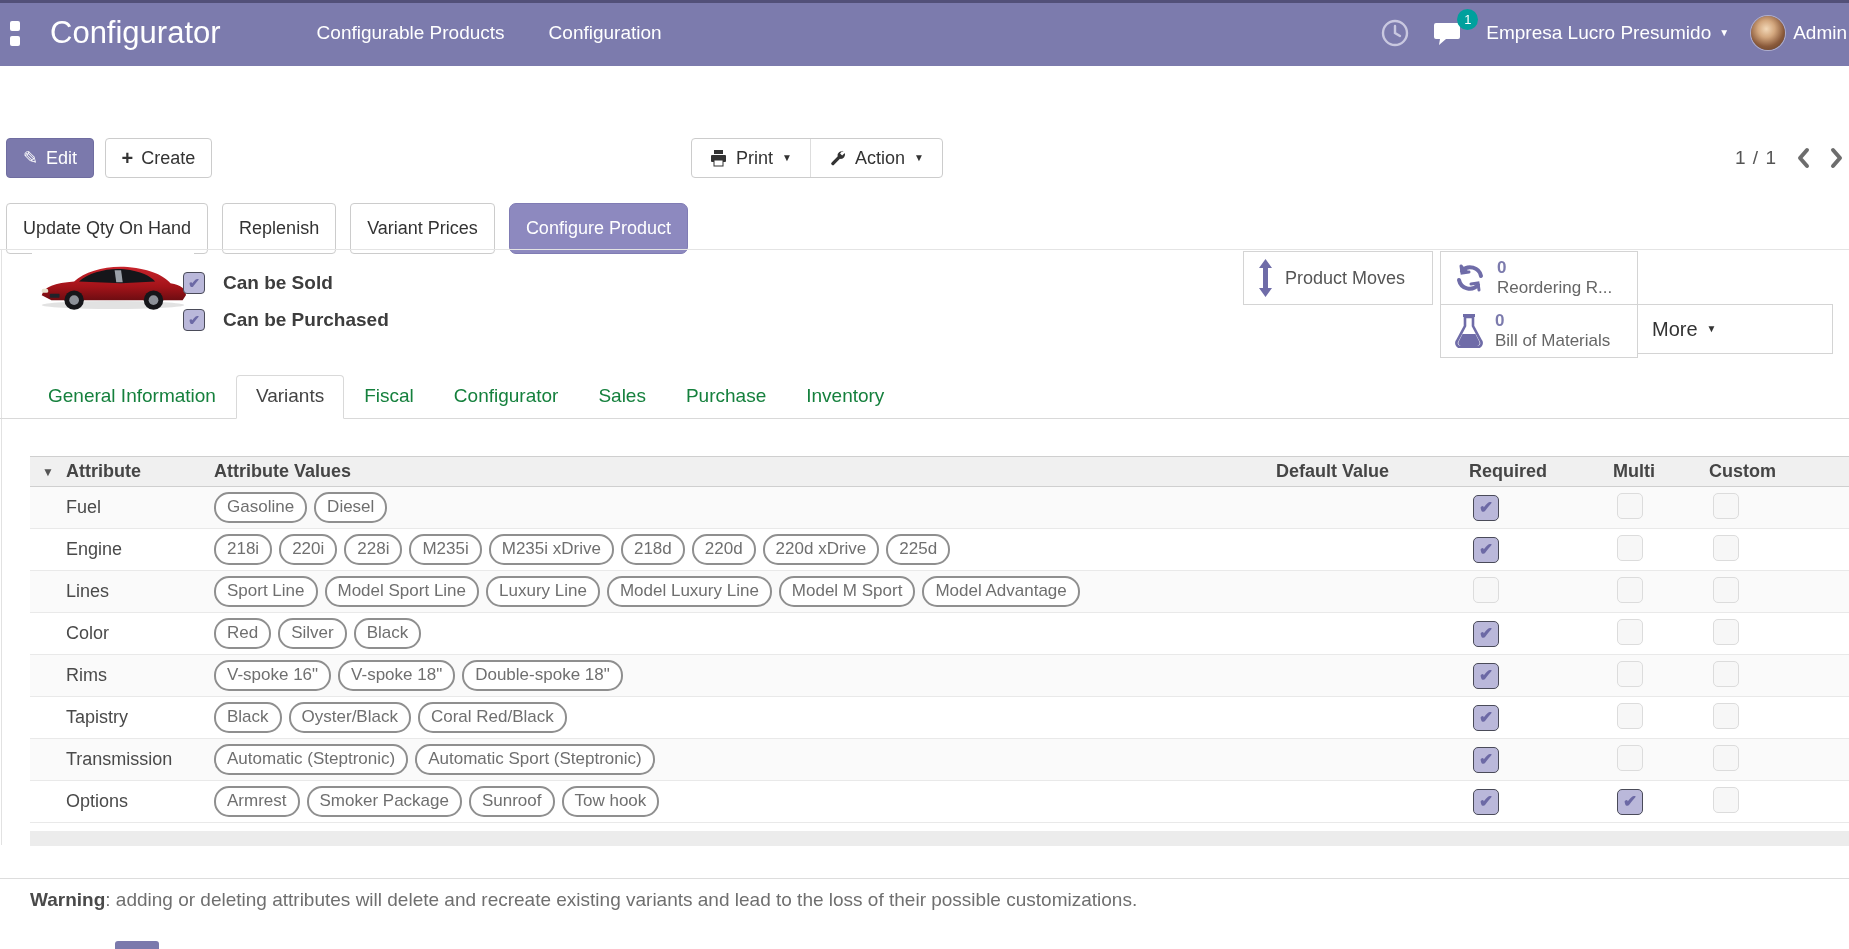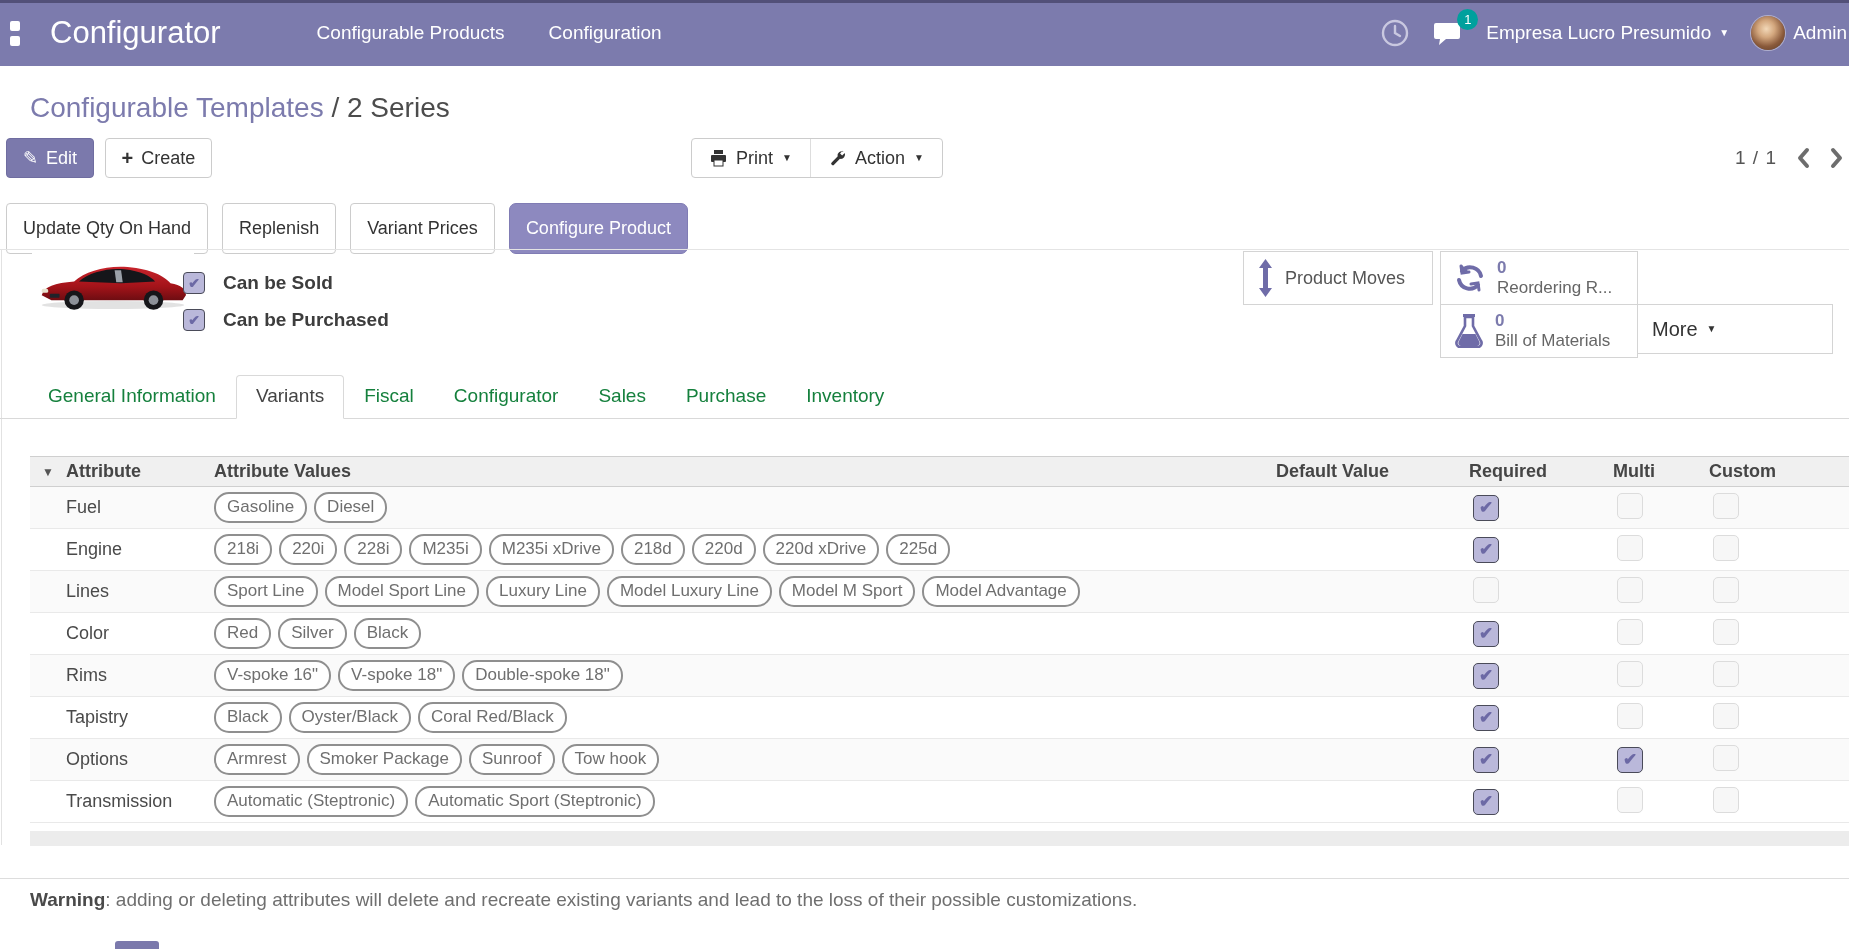--- a/index.html
+++ b/index.html
@@ -139,23 +139,20 @@
         <span>Empresa Lucro Presumido</span>
         <span class="caret">▼</span>
       </div>
       <div class="company">
         <span class="avatar"></span>
         <span class="user-name">Admin</span>
       </div>
     </div>
   </div>
 
-  <div class="breadcrumb">
-    <span class="bc-link">Configurable Templates</span><span> / </span><span>2 Series</span>
-  </div>
 
   <div class="cp-row">
     <button class="btn primary">
       <span>✎</span>
       <span>Edit</span>
     </button>
     <button class="btn">
       <span style="font-weight:bold;font-size:20px;">+</span>
       <span>Create</span>
     </button>
@@ -381,44 +378,44 @@
             <span class="tag">Oyster/Black</span>
             <span class="tag">Coral Red/Black</span>
           </div>
           <div class="tcell"></div>
           <div class="tcell cb-cell"><span class="cb checked"></span></div>
           <div class="tcell cb-cell"><span class="cb"></span></div>
           <div class="tcell cb-cell"><span class="cb"></span></div>
         </div>
         <div class="trow">
           <div class="tcell"></div>
+          <div class="tcell attr-name">Transmission</div>
+          <div class="tcell tags">
+            <span class="tag">Automatic (Steptronic)</span>
+            <span class="tag">Automatic Sport (Steptronic)</span>
+          </div>
+          <div class="tcell"></div>
+          <div class="tcell cb-cell"><span class="cb checked"></span></div>
+          <div class="tcell cb-cell"><span class="cb"></span></div>
+          <div class="tcell cb-cell"><span class="cb"></span></div>
+        </div>
+        <div class="trow">
+          <div class="tcell"></div>
           <div class="tcell attr-name">Options</div>
           <div class="tcell tags">
             <span class="tag">Armrest</span>
             <span class="tag">Smoker Package</span>
             <span class="tag">Sunroof</span>
             <span class="tag">Tow hook</span>
           </div>
           <div class="tcell"></div>
           <div class="tcell cb-cell"><span class="cb checked"></span></div>
           <div class="tcell cb-cell"><span class="cb checked"></span></div>
           <div class="tcell cb-cell"><span class="cb"></span></div>
         </div>
-        <div class="trow">
-          <div class="tcell"></div>
-          <div class="tcell attr-name">Transmission</div>
-          <div class="tcell tags">
-            <span class="tag">Automatic (Steptronic)</span>
-            <span class="tag">Automatic Sport (Steptronic)</span>
-          </div>
-          <div class="tcell"></div>
-          <div class="tcell cb-cell"><span class="cb checked"></span></div>
-          <div class="tcell cb-cell"><span class="cb"></span></div>
-          <div class="tcell cb-cell"><span class="cb"></span></div>
-        </div>
       </div>
   </div>
   <div class="table-bottom-bar"></div>
 
   <div class="bottom-sep"></div>
   <div class="warning">
     <b>Warning</b><span>: adding or deleting attributes will delete and recreate existing variants and lead to the loss of their possible customizations.</span>
   </div>
 
   <div class="chatter-partial"></div>

